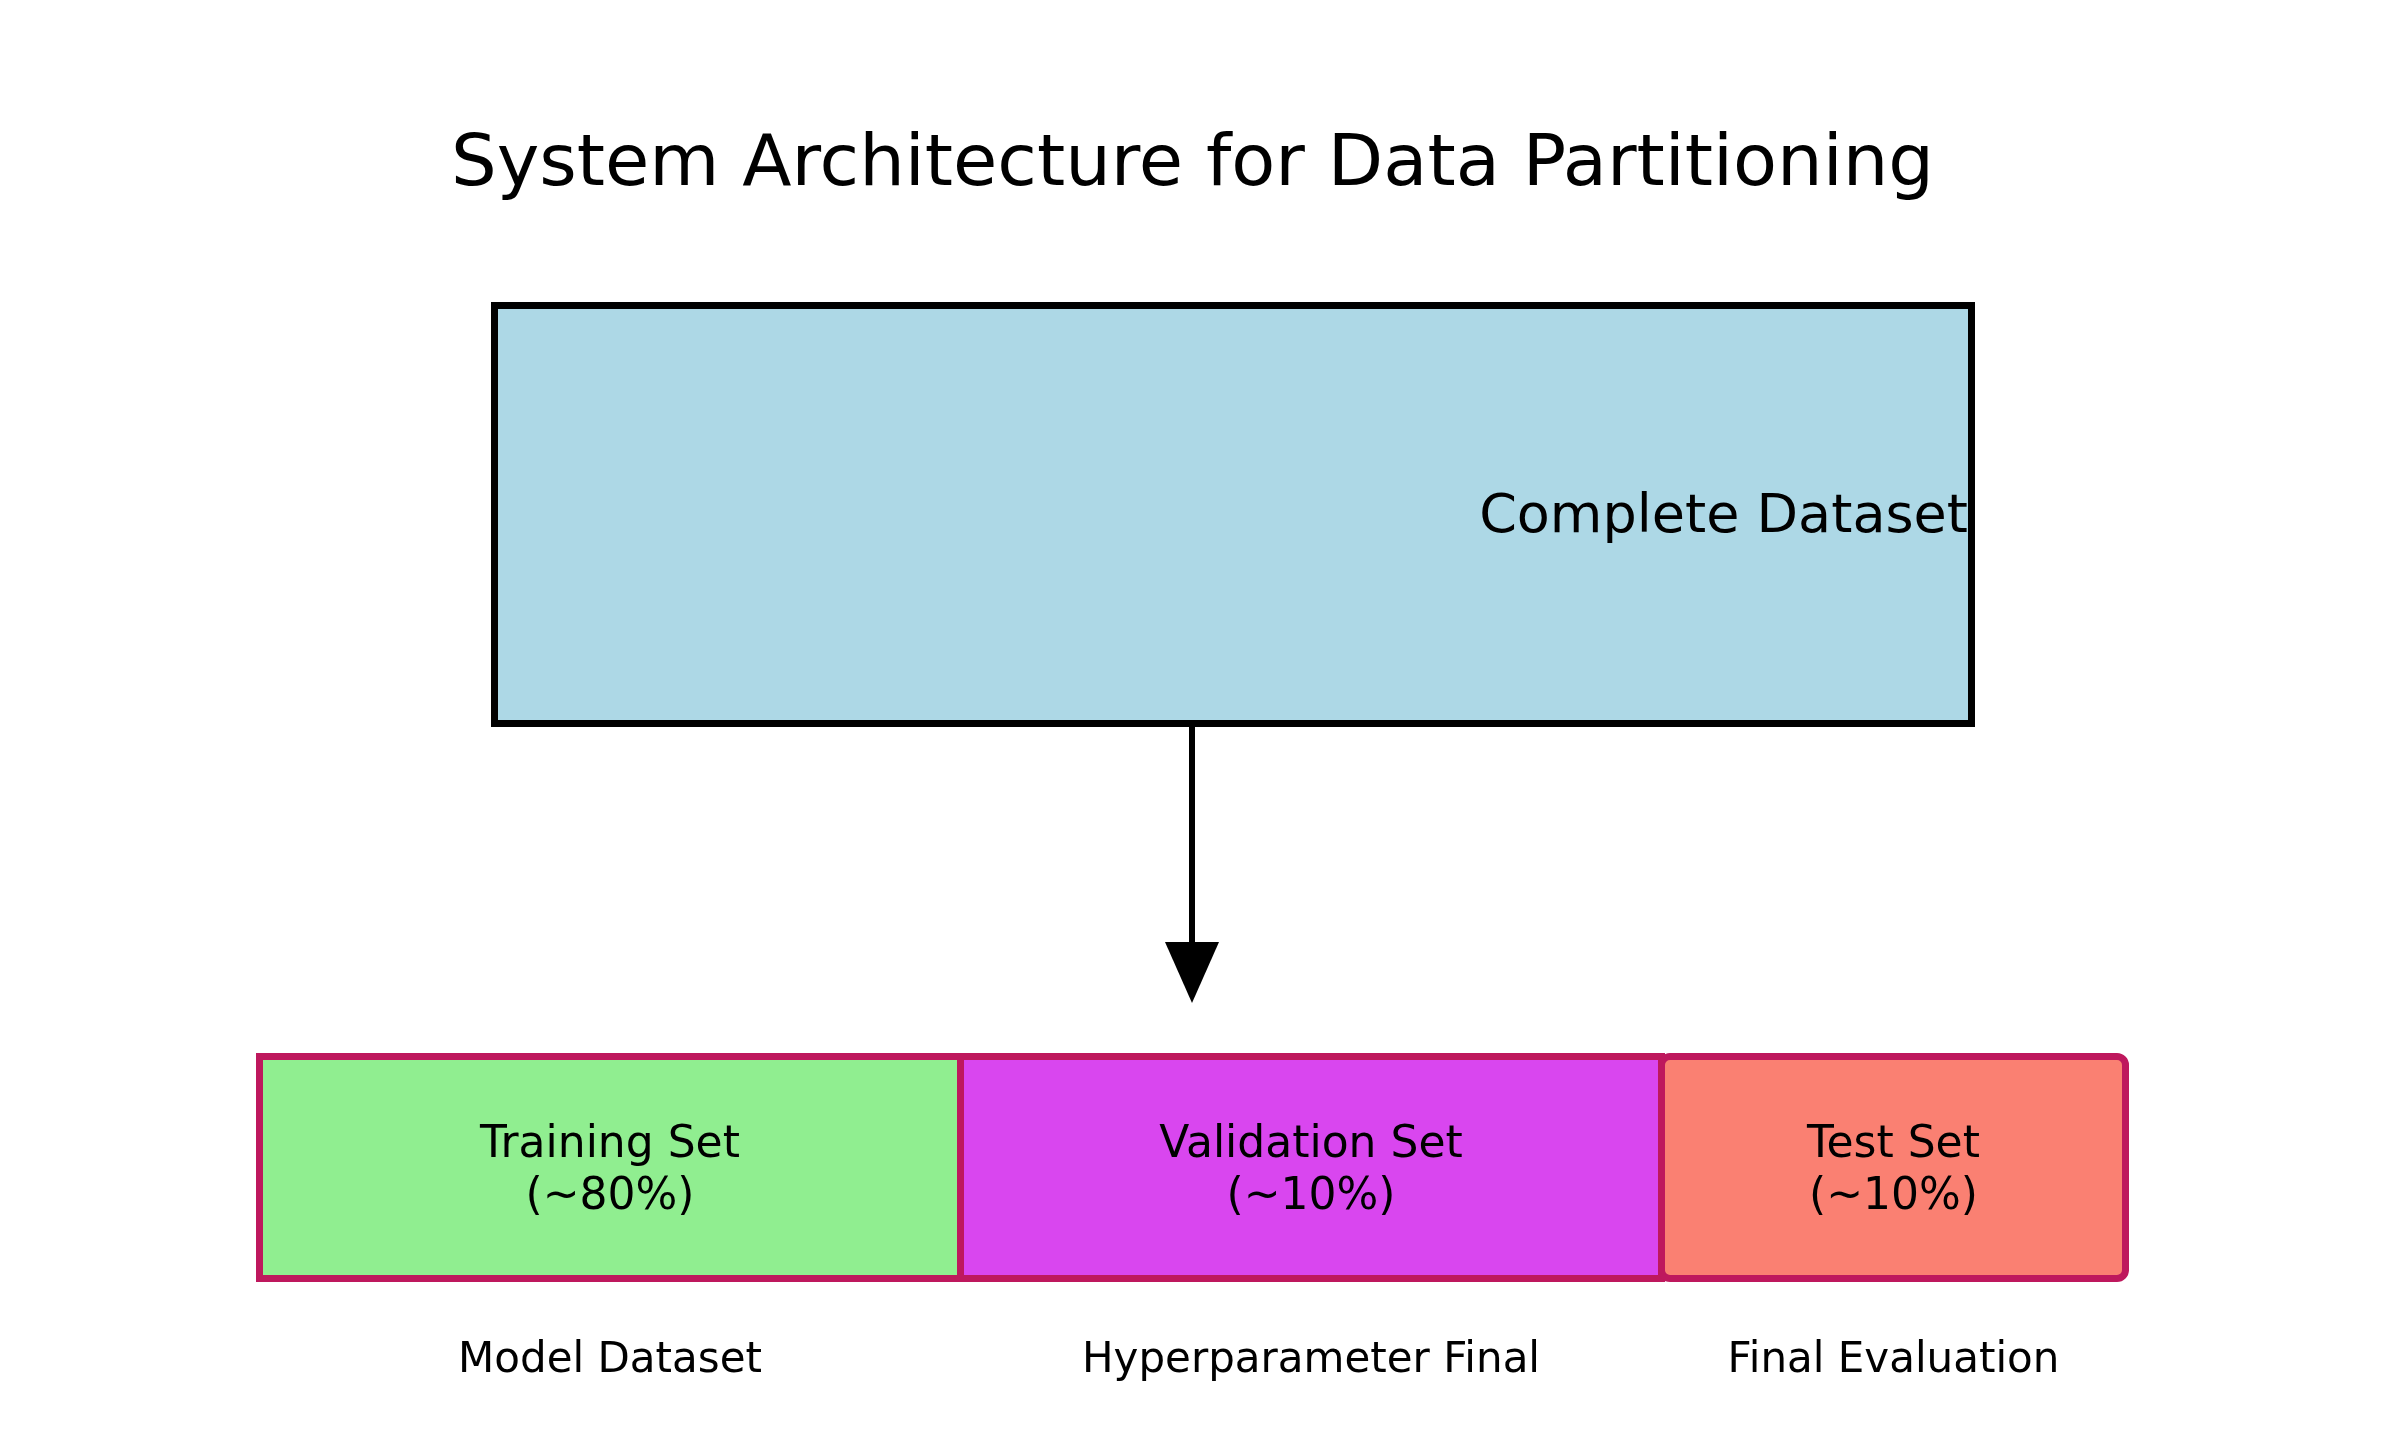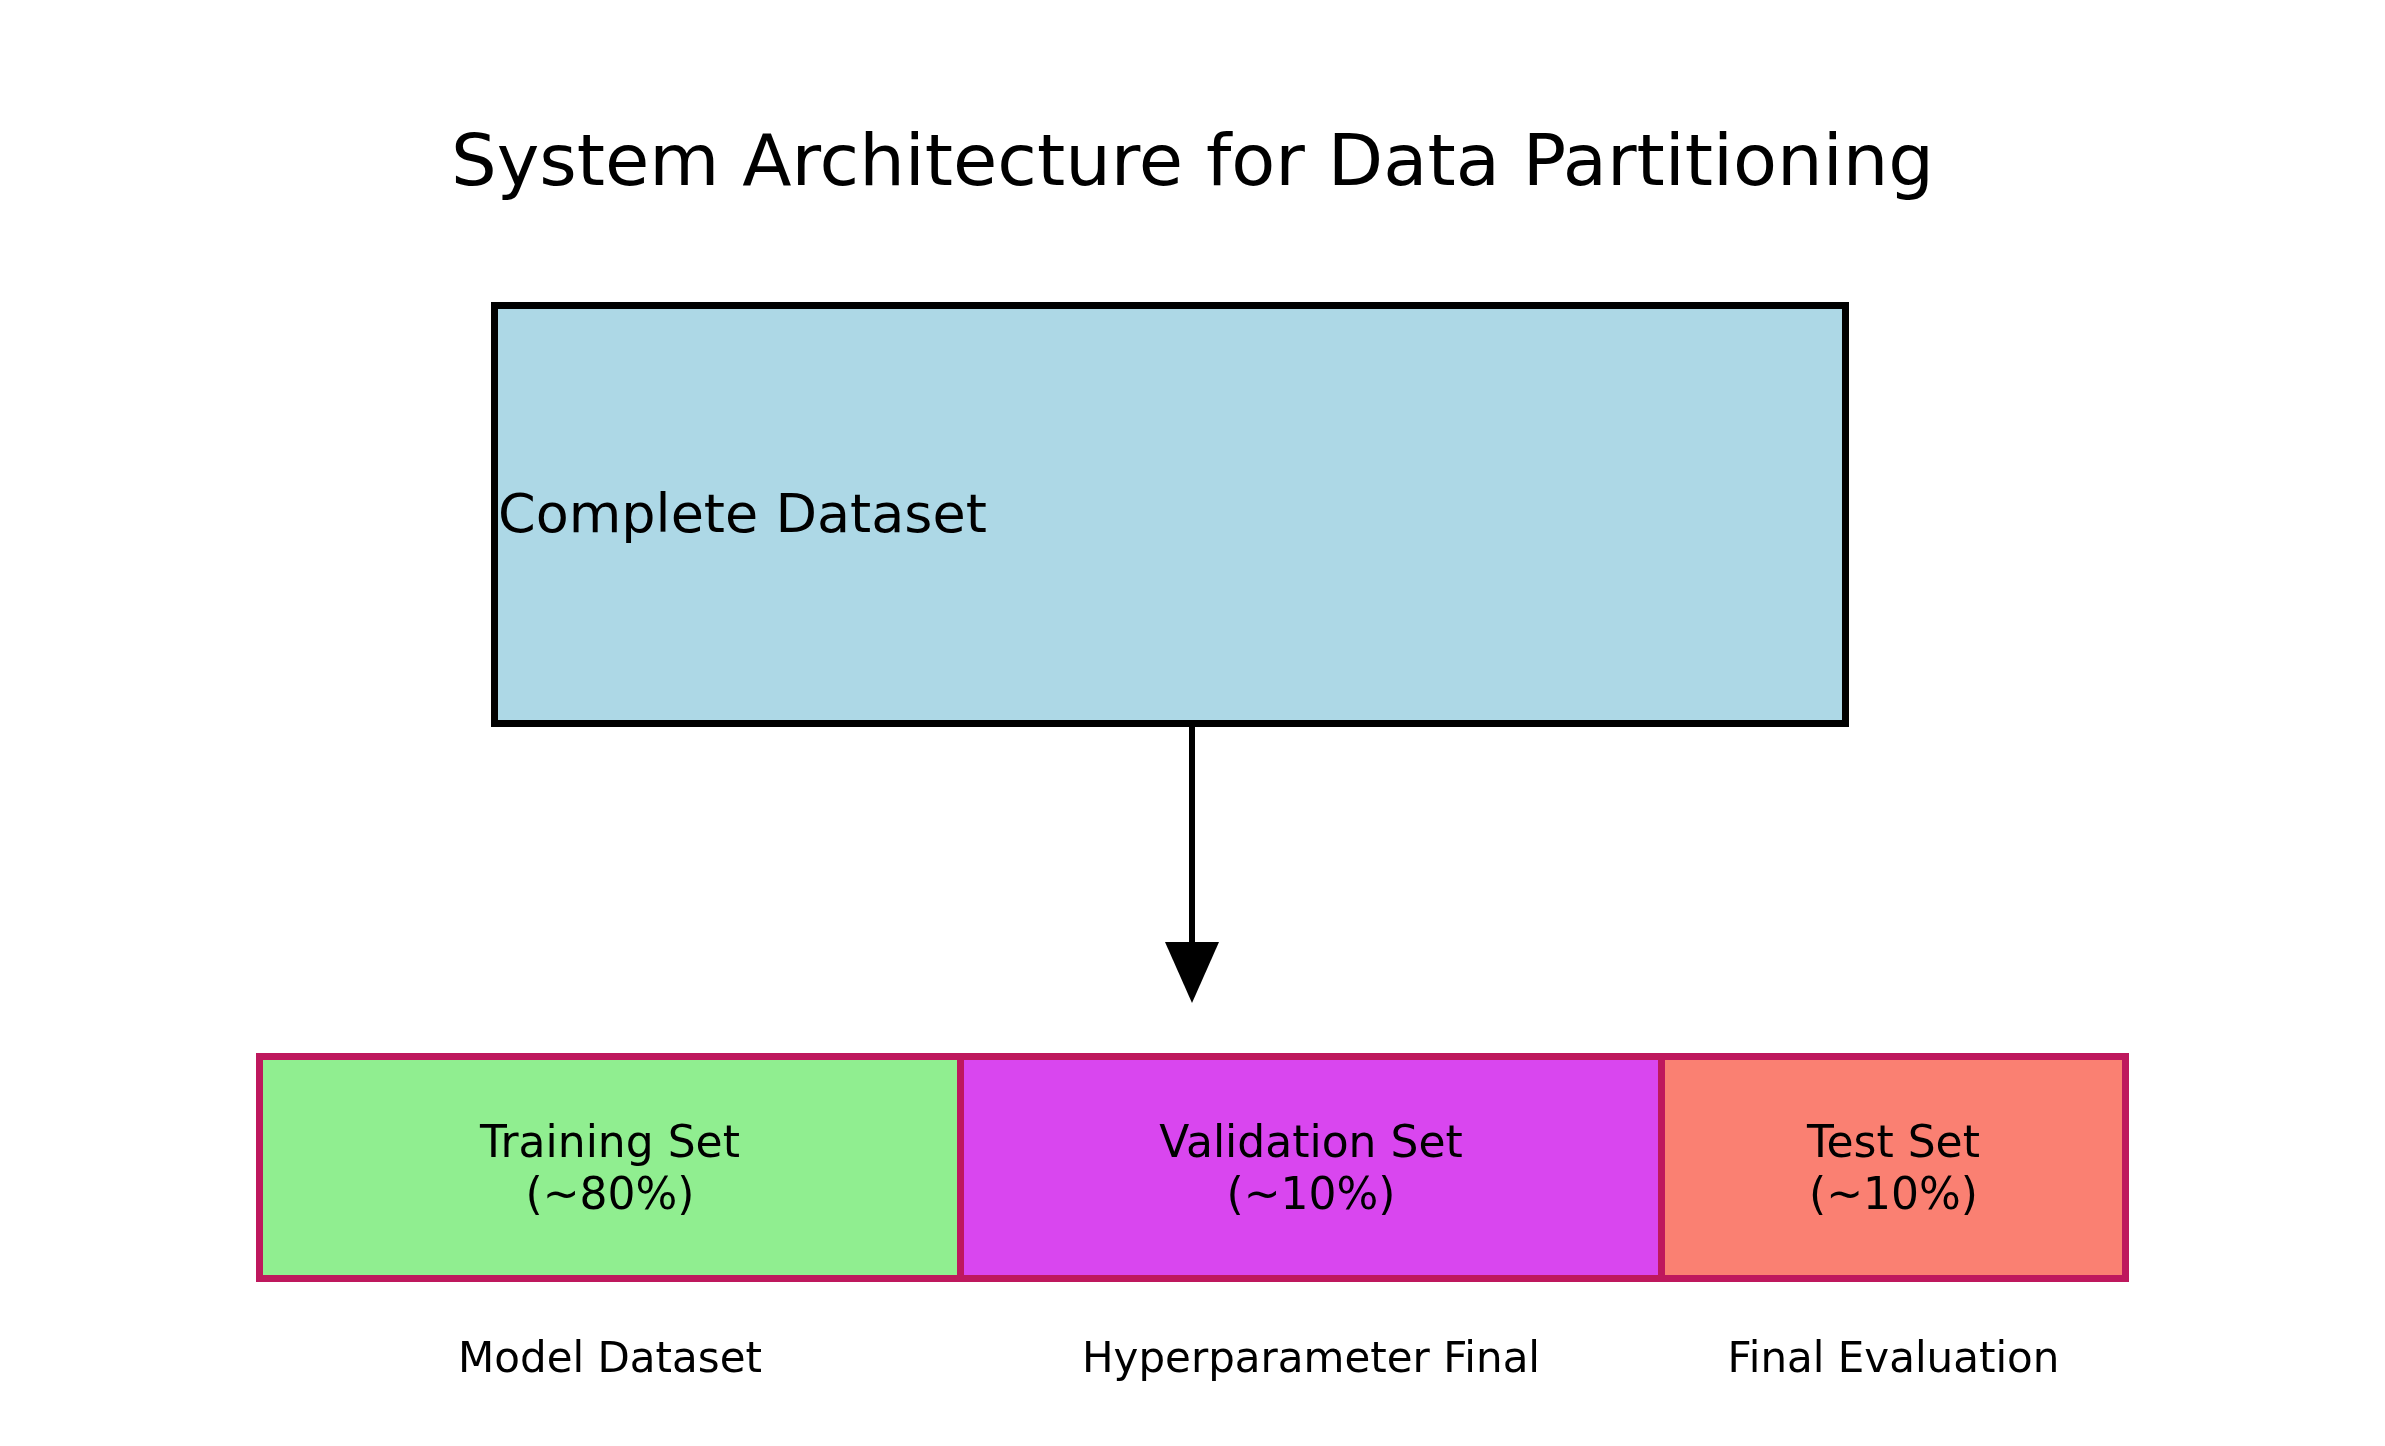--- a/index.html
+++ b/index.html
@@ -27,27 +27,27 @@
     font-size: 72px;
     font-weight: normal;
     letter-spacing: 0px;
   }
 
   
   .dataset-box {
     position: absolute;
     left: 491px;
     top: 302px;
-    width: 1358px;
+    width: 1484px;
     height: 425px;
     box-sizing: border-box;
     border: 7px solid #000000;
     display: flex;
     align-items: center;
-    justify-content: flex-start;
+    justify-content: flex-end;
   }
   .dataset-box .box-label {
     font-size: 54px;
     line-height: 1.2;
   }
 
   
   .arrow-shaft {
     position: absolute;
     left: 1189px;
@@ -116,21 +116,21 @@
   <div class="partition-box partition-training" style="background-color: rgb(144, 238, 144);">
     <span class="part-line">Training Set</span>
     <span class="part-line">(~80%)</span>
   </div>
 
   <div class="partition-box partition-validation" style="background-color: #d946ef;">
     <span class="part-line">Validation Set</span>
     <span class="part-line">(~10%)</span>
   </div>
 
-  <div class="partition-box partition-test" style="background-color: rgb(250, 128, 114);">
+  <div class="partition-box partition-test" style="background-color: rgb(250, 128, 114); border-radius: 12px;">
     <span class="part-line">Test Set</span>
     <span class="part-line">(~10%)</span>
   </div>
 
   <div class="partition-caption caption-training">Model Dataset</div>
 
   <div class="partition-caption caption-validation">Hyperparameter Final</div>
 
   <div class="partition-caption caption-test">Final Evaluation</div>
 

